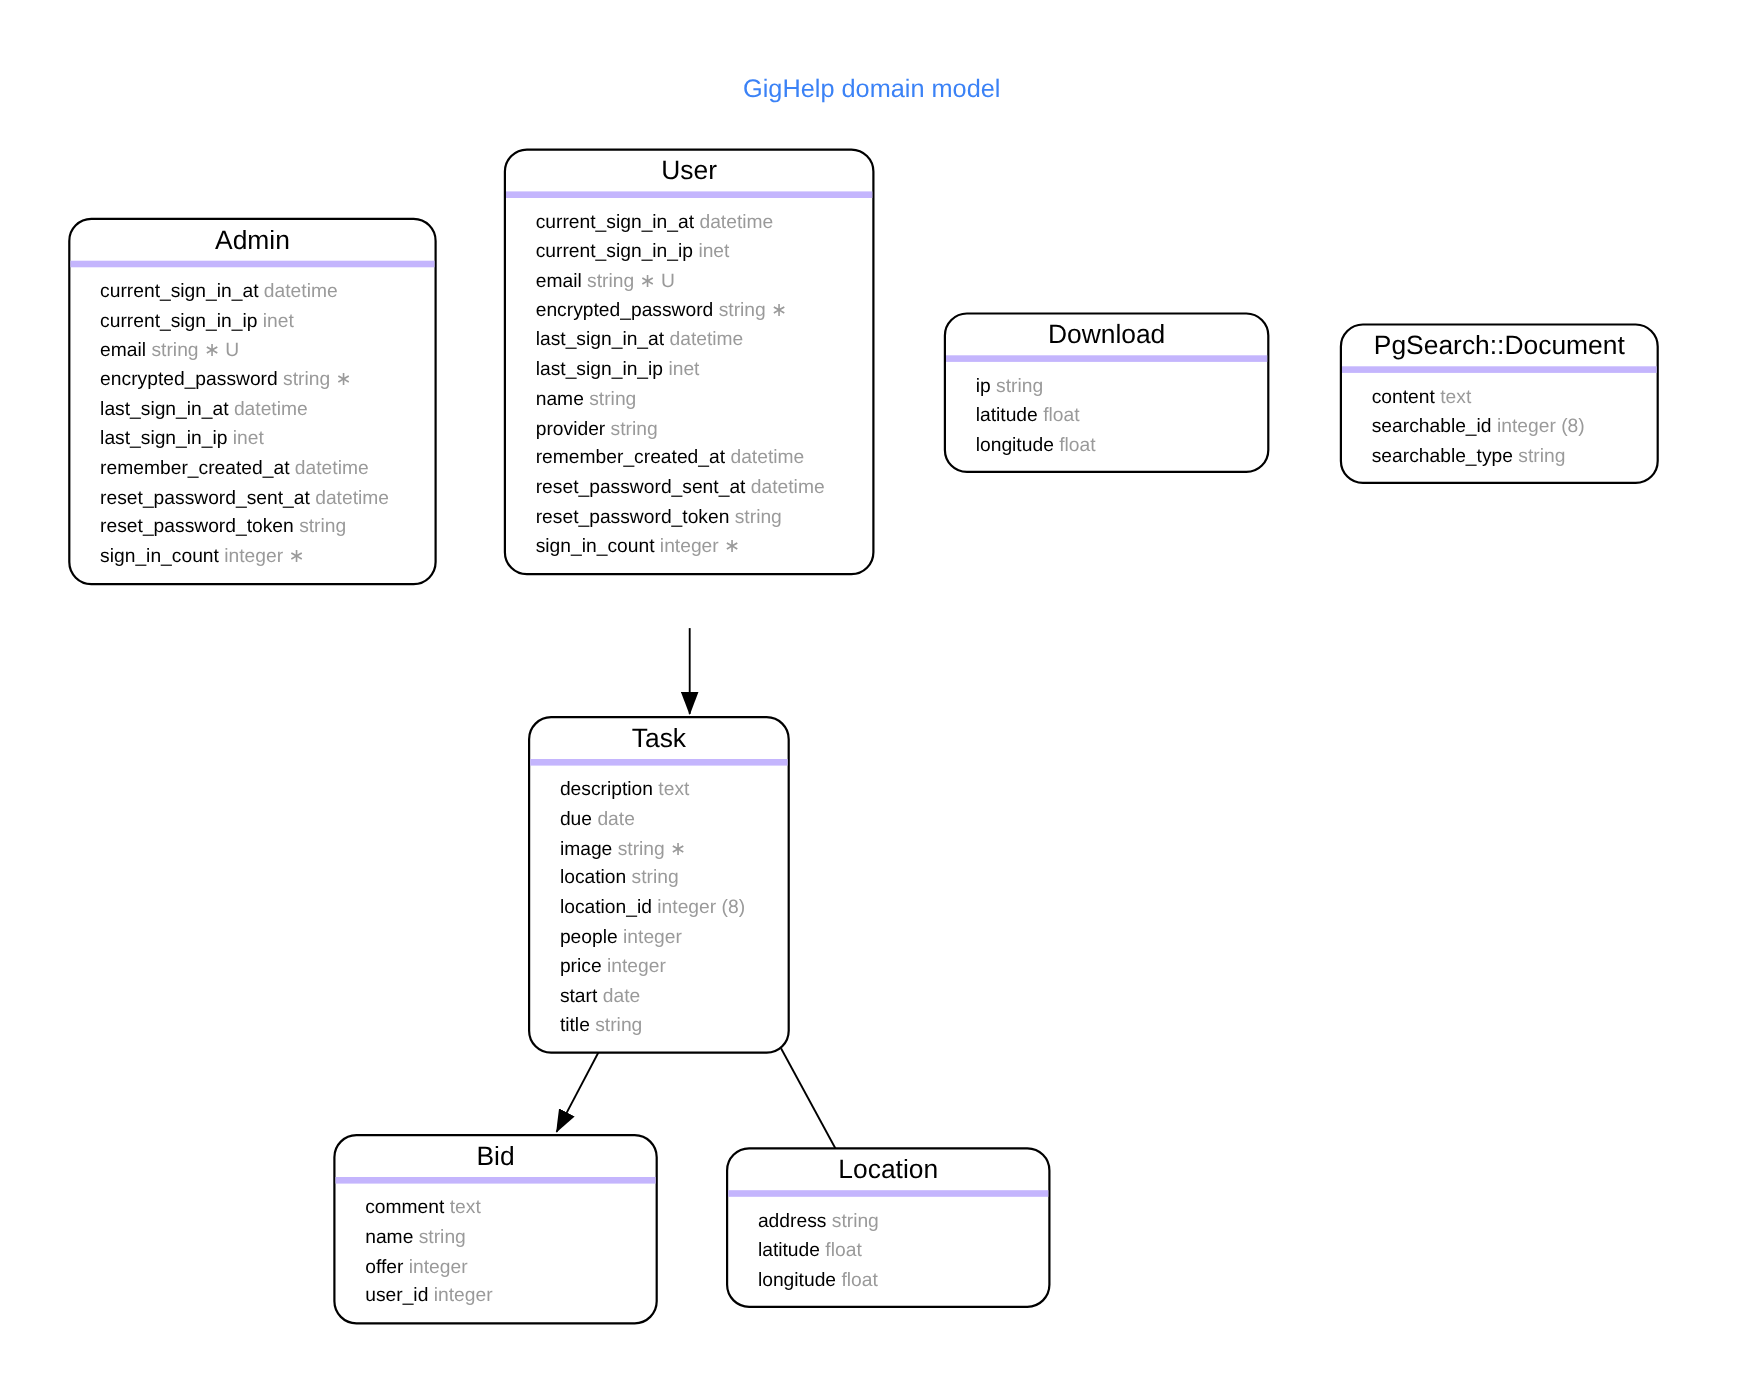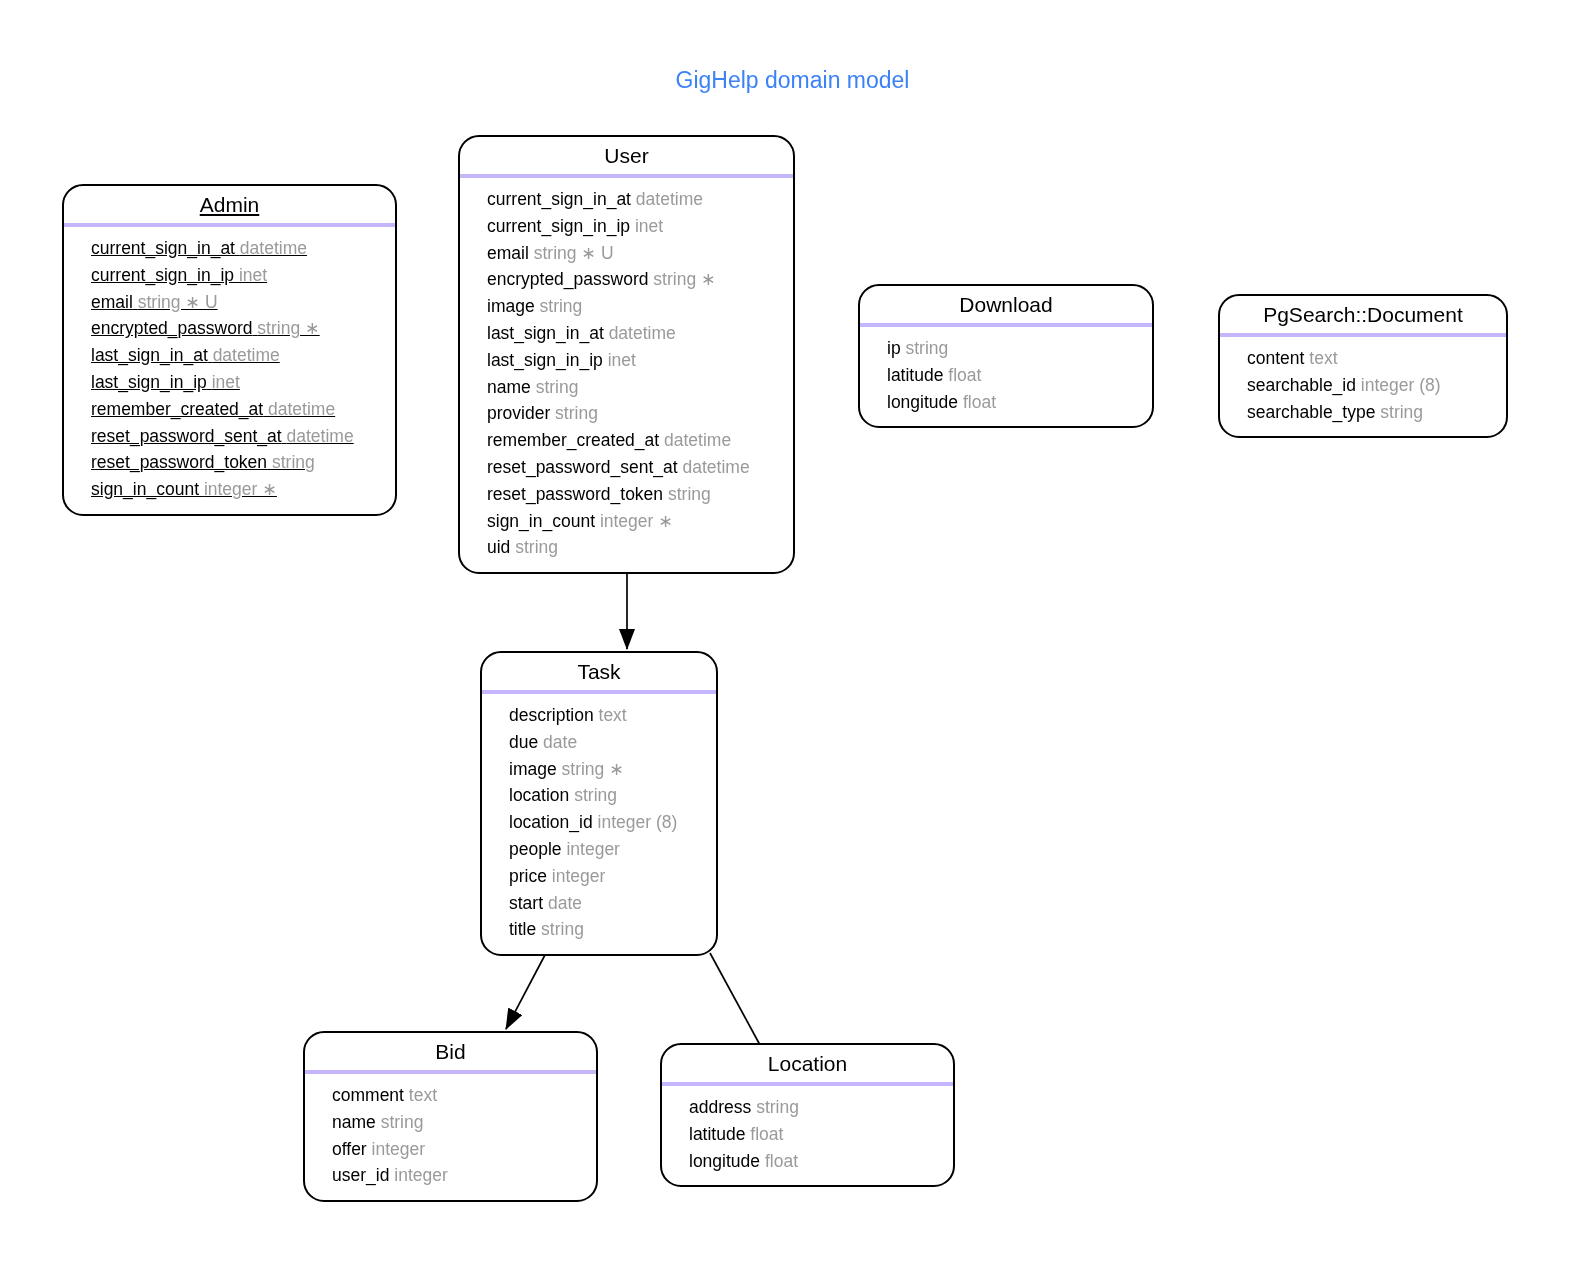--- a/index.html
+++ b/index.html
@@ -29,24 +29,24 @@
   }
   .entity {
     position: absolute;
     background: #ffffff;
     border: 2px solid #000;
     border-radius: 21px;
     box-sizing: border-box;
   }
   .entity-header {
     text-align: center;
-    font-size: 21px;
+    font-size: 24px;
     line-height: 24px;
     padding: 7px 12px 6px 12px;
-    border-bottom: 4px solid #c4b5fd;
+    border-bottom: 6px solid #c4b5fd;
     white-space: nowrap;
   }
   .entity-body {
     padding: 8px 13px 11px 27px;
   }
   .field-row {
     font-size: 17.5px;
     line-height: 26.8px;
     white-space: nowrap;
   }
@@ -63,21 +63,21 @@
     <defs>
       <marker id="arrowhead" markerUnits="userSpaceOnUse" markerWidth="22" markerHeight="16" refX="20" refY="8" orient="auto">
         <path d="M0,0 L21,8 L0,16 z" fill="#000"></path>
       </marker>
     </defs>
   <line x1="627" y1="571" x2="627" y2="649" stroke="#000000" stroke-width="1.7" marker-end="url(#arrowhead)"></line>
       <line x1="546" y1="953" x2="506" y2="1029" stroke="#000000" stroke-width="1.7" marker-end="url(#arrowhead)"></line>
       <line x1="710" y1="953" x2="760" y2="1045" stroke="#000000" stroke-width="1.7"></line>
     </svg>
 
-<div class="entity" style="left: 62px; top: 184px; width: 335px; text-decoration: underline;">
+<div class="entity" style="left: 62px; top: 198px; width: 335px;">
       <div class="entity-header">Admin</div>
       <div class="entity-body">
         <div class="field-row"><span class="fname">current_sign_in_at</span> <span class="ftype">datetime</span></div>
         <div class="field-row"><span class="fname">current_sign_in_ip</span> <span class="ftype">inet</span></div>
         <div class="field-row"><span class="fname">email</span> <span class="ftype">string ∗ U</span></div>
         <div class="field-row"><span class="fname">encrypted_password</span> <span class="ftype">string ∗</span></div>
         <div class="field-row"><span class="fname">last_sign_in_at</span> <span class="ftype">datetime</span></div>
         <div class="field-row"><span class="fname">last_sign_in_ip</span> <span class="ftype">inet</span></div>
         <div class="field-row"><span class="fname">remember_created_at</span> <span class="ftype">datetime</span></div>
         <div class="field-row"><span class="fname">reset_password_sent_at</span> <span class="ftype">datetime</span></div>
@@ -85,30 +85,28 @@
         <div class="field-row"><span class="fname">sign_in_count</span> <span class="ftype">integer ∗</span></div>
       </div>
     </div>
     <div class="entity" style="left: 458px; top: 135px; width: 337px;">
       <div class="entity-header">User</div>
       <div class="entity-body">
         <div class="field-row"><span class="fname">current_sign_in_at</span> <span class="ftype">datetime</span></div>
         <div class="field-row"><span class="fname">current_sign_in_ip</span> <span class="ftype">inet</span></div>
         <div class="field-row"><span class="fname">email</span> <span class="ftype">string ∗ U</span></div>
         <div class="field-row"><span class="fname">encrypted_password</span> <span class="ftype">string ∗</span></div>
-        <div class="field-row"><span class="fname">image</span> <span class="ftype">string</span></div>
         <div class="field-row"><span class="fname">last_sign_in_at</span> <span class="ftype">datetime</span></div>
         <div class="field-row"><span class="fname">last_sign_in_ip</span> <span class="ftype">inet</span></div>
         <div class="field-row"><span class="fname">name</span> <span class="ftype">string</span></div>
         <div class="field-row"><span class="fname">provider</span> <span class="ftype">string</span></div>
         <div class="field-row"><span class="fname">remember_created_at</span> <span class="ftype">datetime</span></div>
         <div class="field-row"><span class="fname">reset_password_sent_at</span> <span class="ftype">datetime</span></div>
         <div class="field-row"><span class="fname">reset_password_token</span> <span class="ftype">string</span></div>
         <div class="field-row"><span class="fname">sign_in_count</span> <span class="ftype">integer ∗</span></div>
-        <div class="field-row"><span class="fname">uid</span> <span class="ftype">string</span></div>
       </div>
     </div>
     <div class="entity" style="left: 858px; top: 284px; width: 296px;">
       <div class="entity-header">Download</div>
       <div class="entity-body">
         <div class="field-row"><span class="fname">ip</span> <span class="ftype">string</span></div>
         <div class="field-row"><span class="fname">latitude</span> <span class="ftype">float</span></div>
         <div class="field-row"><span class="fname">longitude</span> <span class="ftype">float</span></div>
       </div>
     </div>

